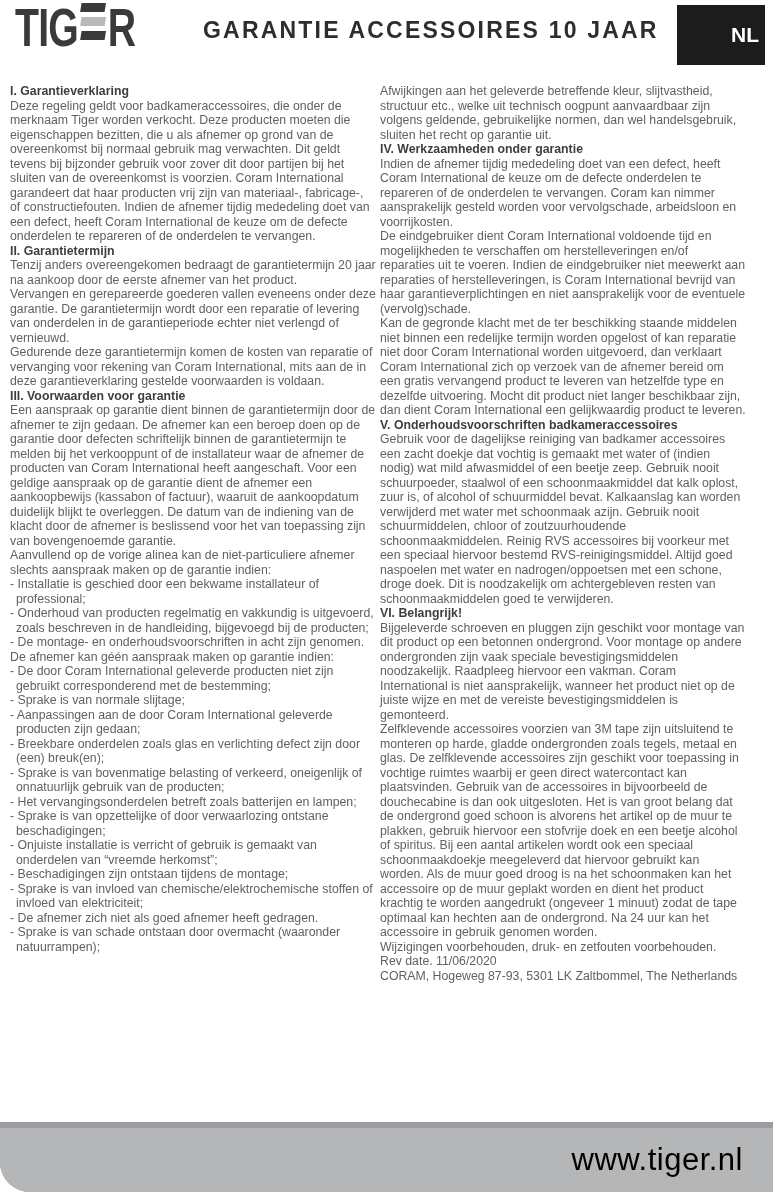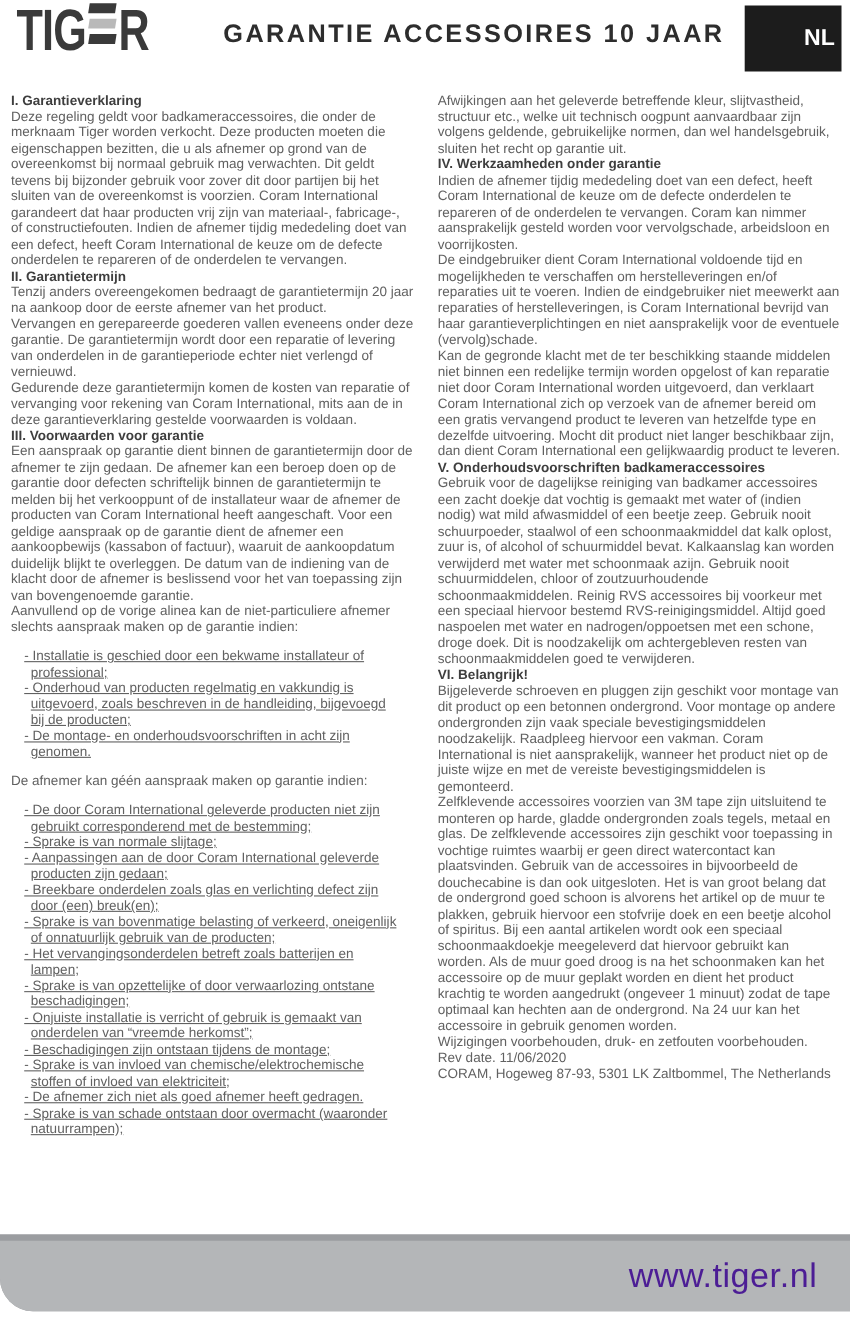--- a/index.html
+++ b/index.html
@@ -15,37 +15,37 @@
            height:37px; width:33px; margin:2px 3px 0 4px; }
   .ebars .bar { height:9px; width:100%; background:#3a3a3a; transform:skewX(-12deg); }
   .ebars .bar.mid { background:#b9b9b9; }
   .doc-title { position:absolute; left:203px; top:17px; font-size:23px; font-weight:bold;
                letter-spacing:2.2px; color:#2d2d2d; white-space:nowrap; }
   .lang-badge { position:absolute; right:8px; top:5px; width:40px; height:60px;
                 background:#1c1c1c; color:#ffffff; font-weight:bold; font-size:21px;
                 display:flex; align-items:center; justify-content:center;padding-left:48px; }
 
   
-  .columns { position:absolute; top:84px; left:10px; width:755px; display:flex; gap:22px; }
+  .columns { position:absolute; top:84px; left:10px; width:755px; display:flex; gap:4px; }
   .col { width:366px; font-size:12.3px; line-height:14.5px; color:#616161;
          text-align:left; }
   .col p { margin:0; }
   .col h3 { margin:0; font-size:12.3px; line-height:14.5px; font-weight:bold; color:#3e3e3e; }
   .gap { margin-top:14.5px; }
-  .col ul { margin:12px; padding:0; list-style:none;text-decoration:underline; }
+  .col ul { margin:0; padding:0; list-style:none; }
   .col li { padding-left:6px; text-indent:-6px; margin:0; }
 
   
   .footer-edge { position:absolute; left:0; top:1122px; width:773px; height:70px;
                  background:#9b9da0; border-bottom-left-radius:30px; }
   .footer-bar { position:absolute; left:0; top:1128px; width:773px; height:64px;
                 background:#b4b6b8; border-bottom-left-radius:30px;
                 display:flex; align-items:center; justify-content:flex-end;
                 padding-right:30px; box-sizing:border-box; }
-  .website { font-size:31px; color:#4c1d95; letter-spacing:0.5px; }
+  .website { font-size:31px; color:#000000; letter-spacing:0.5px; }
 </style>
 </head>
 <body>
 
 <div class="logo">
   <span class="ltr">TIG</span>
   <span class="ebars">
     <span class="bar"></span>
     <span class="bar mid"></span>
     <span class="bar"></span>

